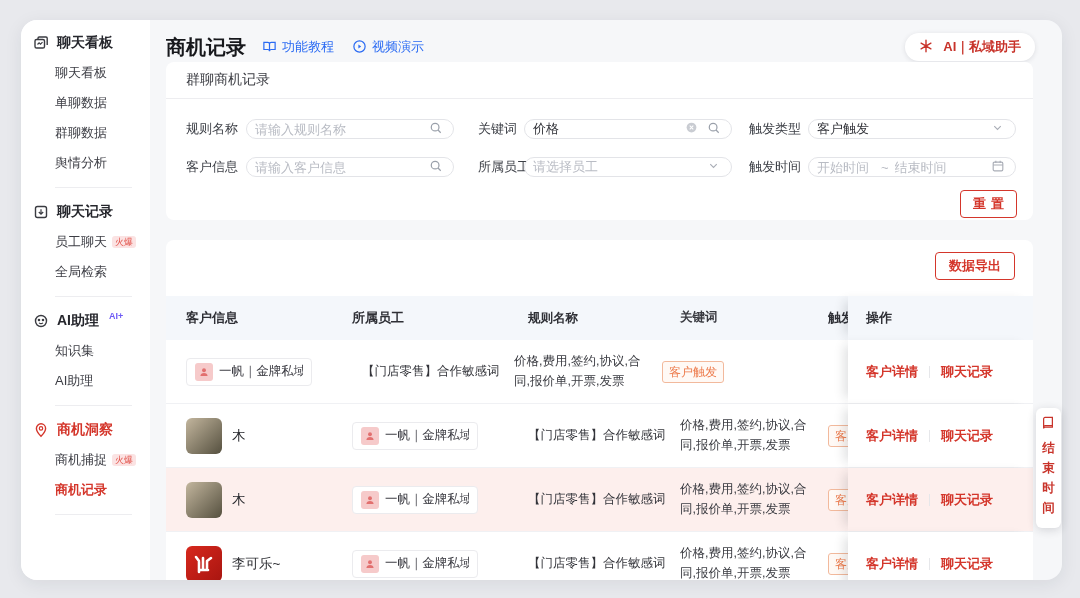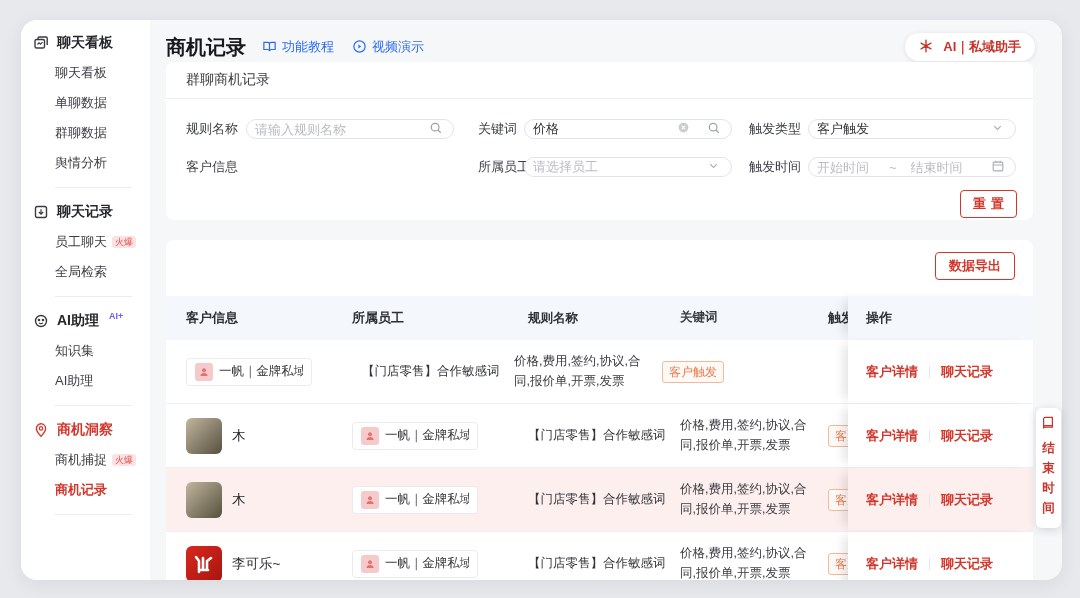--- a/index.html
+++ b/index.html
@@ -46,21 +46,21 @@
   .tab.active { color:#d4362b; font-weight:700; }
   .tab.active::after { content:""; position:absolute; left:-2px; right:-2px; bottom:0;
                        height:3px; background:#d4362b; border-radius:2px; }
 
   
   .frow { position:absolute; left:0; width:100%; height:26px; display:flex; align-items:center; }
   .frow1 { top:54px; } .frow2 { top:92px; }
   .flabel { font-size:13px; color:#3c3f46; font-weight:400; }
   .l1 { position:absolute; left:20px; } .l2 { position:absolute; left:312px; } .l3 { position:absolute; left:583px; }
   .fbox { position:absolute; height:20px; border:1px solid #e3e4e8; border-radius:12px;
-          background:#fff; display:flex; align-items:center; padding:0 8px; gap:14px; }
+          background:#fff; display:flex; align-items:center; padding:0 8px; gap:6px; }
   .b1 { left:80px; width:208px; } .b2 { left:358px; width:208px; } .b3 { left:642px; width:208px; }
   .fbox input { border:none; outline:none; flex:1; font-size:13px; color:#34353b; min-width:0;
                 font-family:"Liberation Sans", sans-serif; background:transparent; }
   .fbox input::placeholder { color:#b9bcc4; }
   .sel-text { flex:1; font-size:13px; color:#34353b; }
   .sel-placeholder { flex:1; font-size:13px; color:#b9bcc4; }
   .date-sep { color:#b9bcc4; font-size:13px; }
   .reset-btn { position:absolute; right:16px; top:128px; border:1px solid #d4362b; color:#d4362b;
                background:#fff; border-radius:4px; font-size:13px; font-weight:600; padding:4px 12px;
                letter-spacing:5px; padding-right:7px; cursor:pointer;
@@ -268,20 +268,29 @@
           <span class="icon16">
             <svg viewBox="0 0 16 16" width="13" height="13" fill="none" stroke="#a9adb6" stroke-width="1.4">
               <path d="M4 6.3l4 4 4-4"></path>
               </svg>
           </span>
         </div>
       </div>
 
       <div class="frow frow2">
         <span class="flabel l1">客户信息</span>
+        <div class="fbox b1">
+          <input readonly="" placeholder="请输入客户信息" style="">
+          <span class="icon16">
+            <svg viewBox="0 0 16 16" width="14" height="14" fill="none" stroke="#9aa0aa" stroke-width="1.4">
+              <circle cx="7" cy="7" r="4.4"></circle>
+                <path d="M10.3 10.3L13.4 13.4"></path>
+              </svg>
+          </span>
+        </div>
 
         <span class="flabel l2">所属员工</span>
         <div class="fbox b2">
           <span class="sel-placeholder">请选择员工</span>
           <span class="icon16">
             <svg viewBox="0 0 16 16" width="13" height="13" fill="none" stroke="#a9adb6" stroke-width="1.4">
               <path d="M4 6.3l4 4 4-4"></path>
               </svg>
           </span>
         </div>

